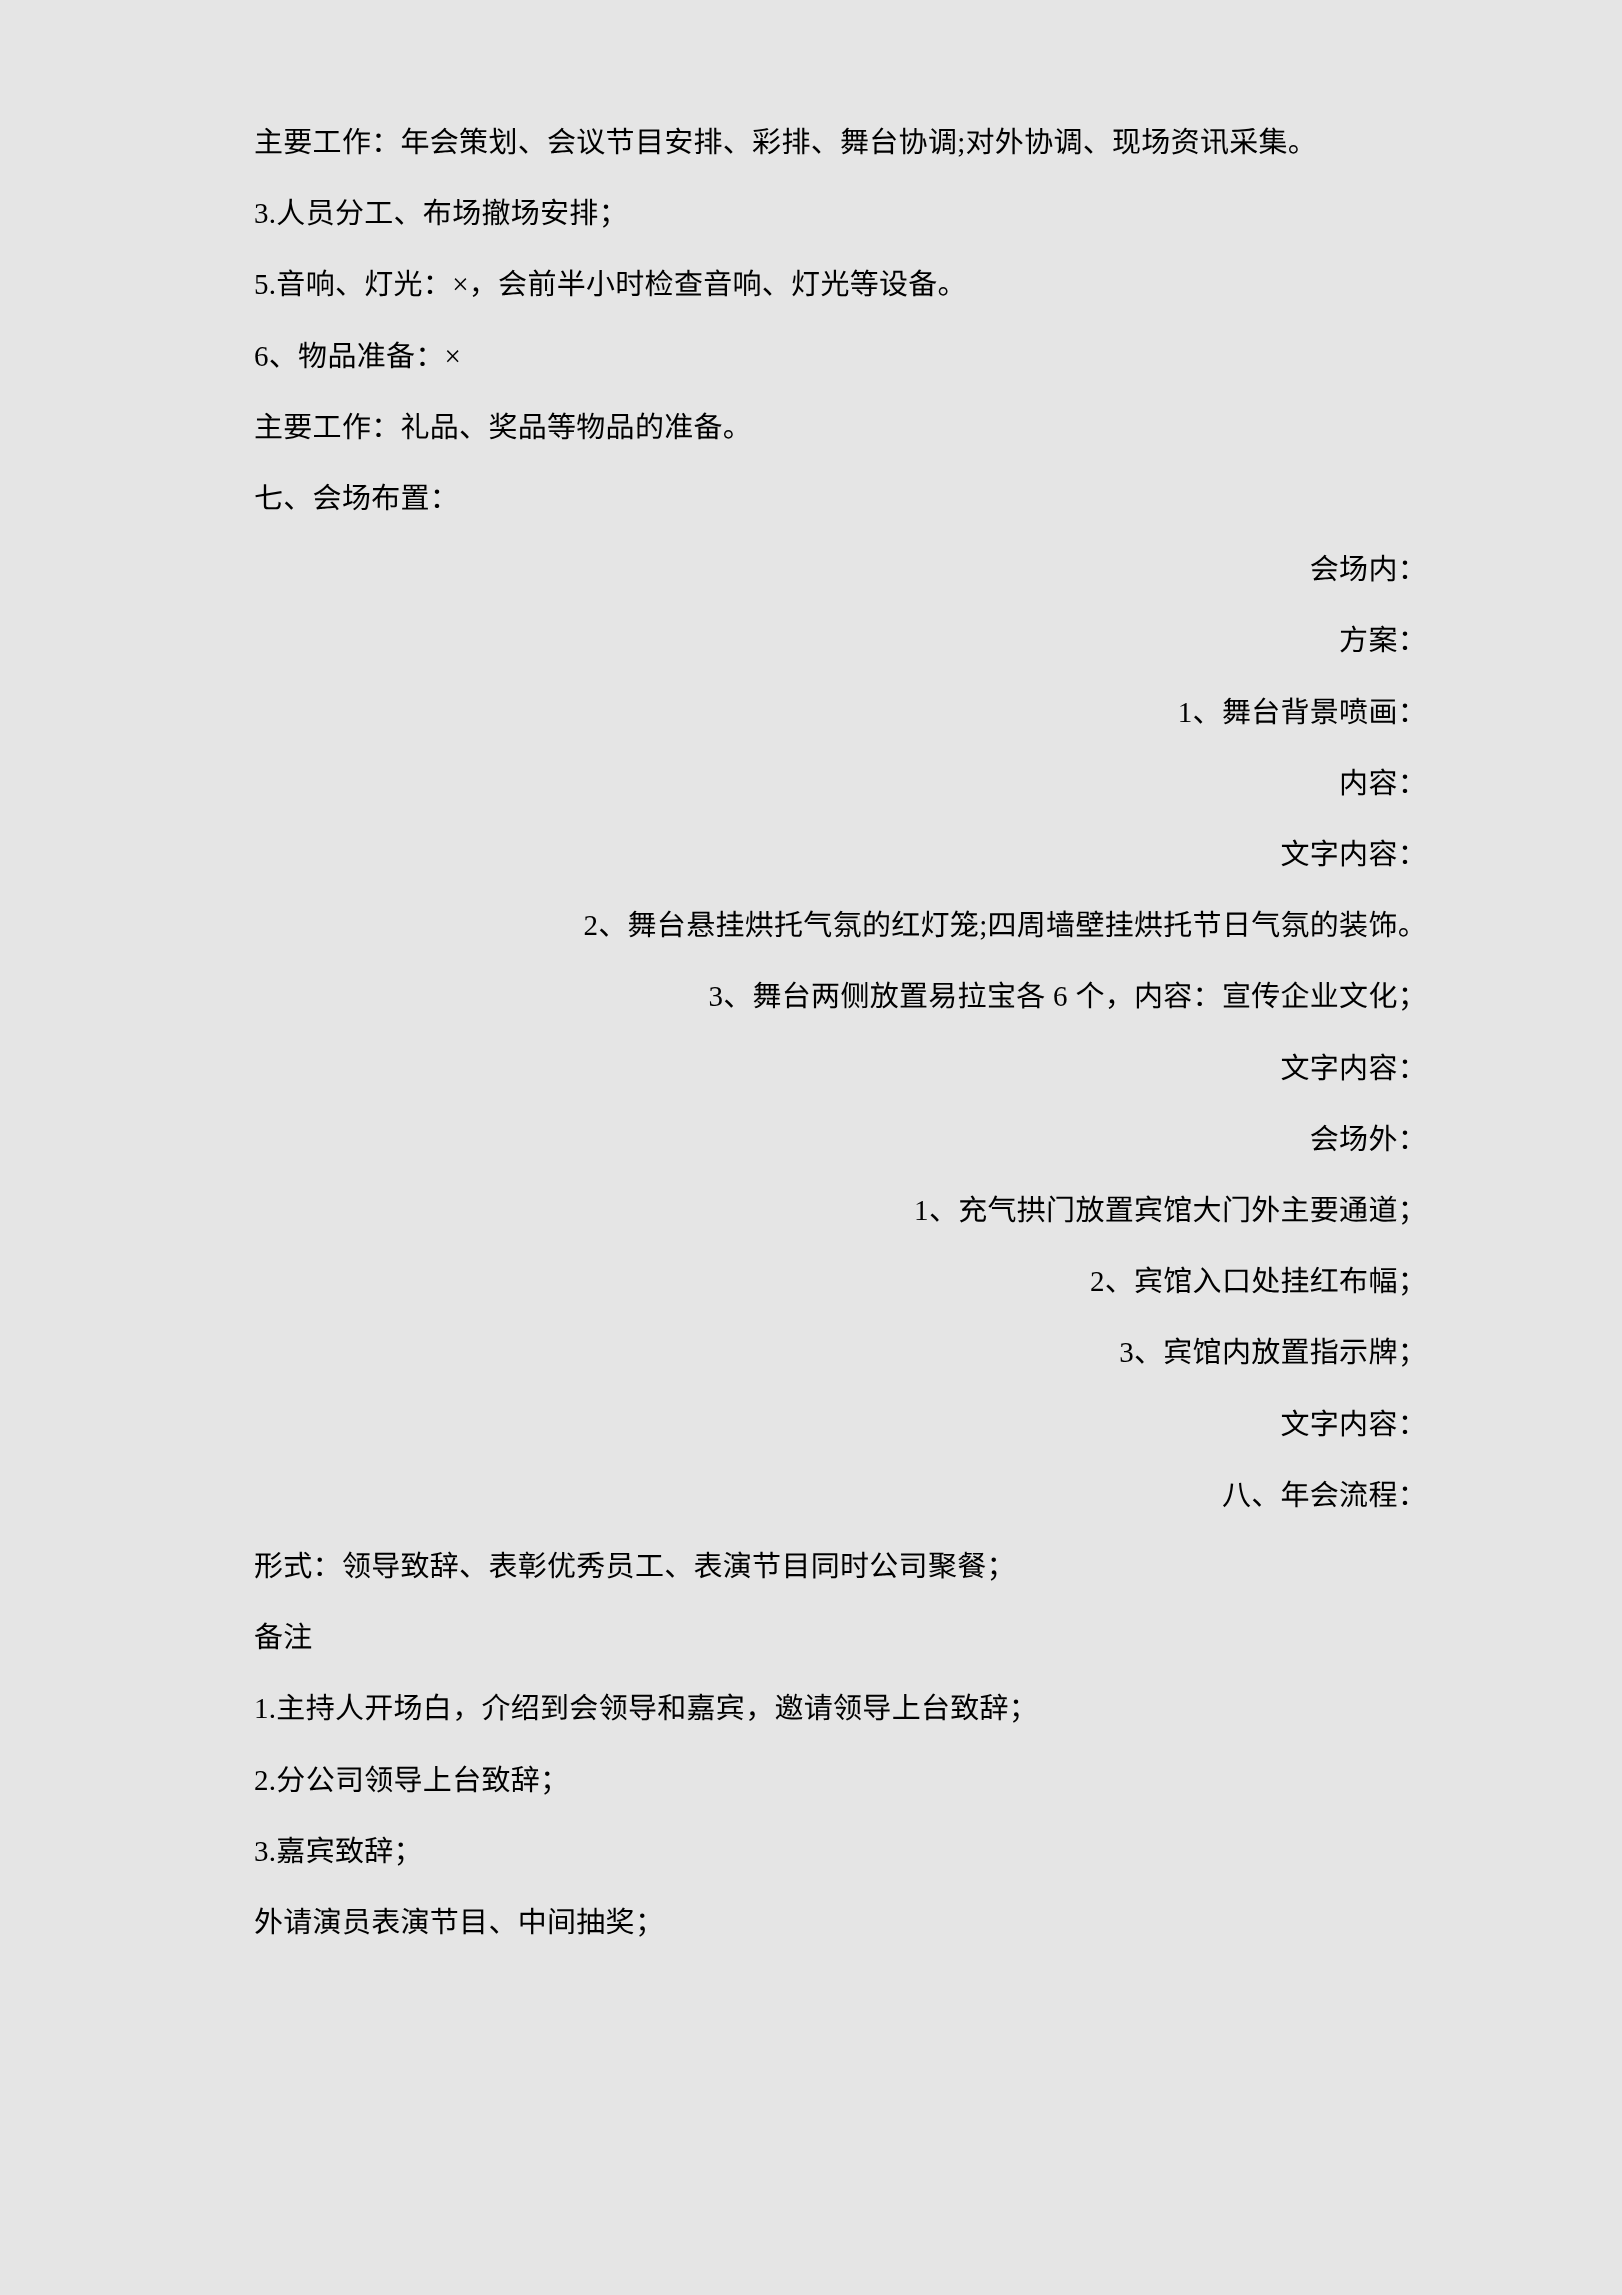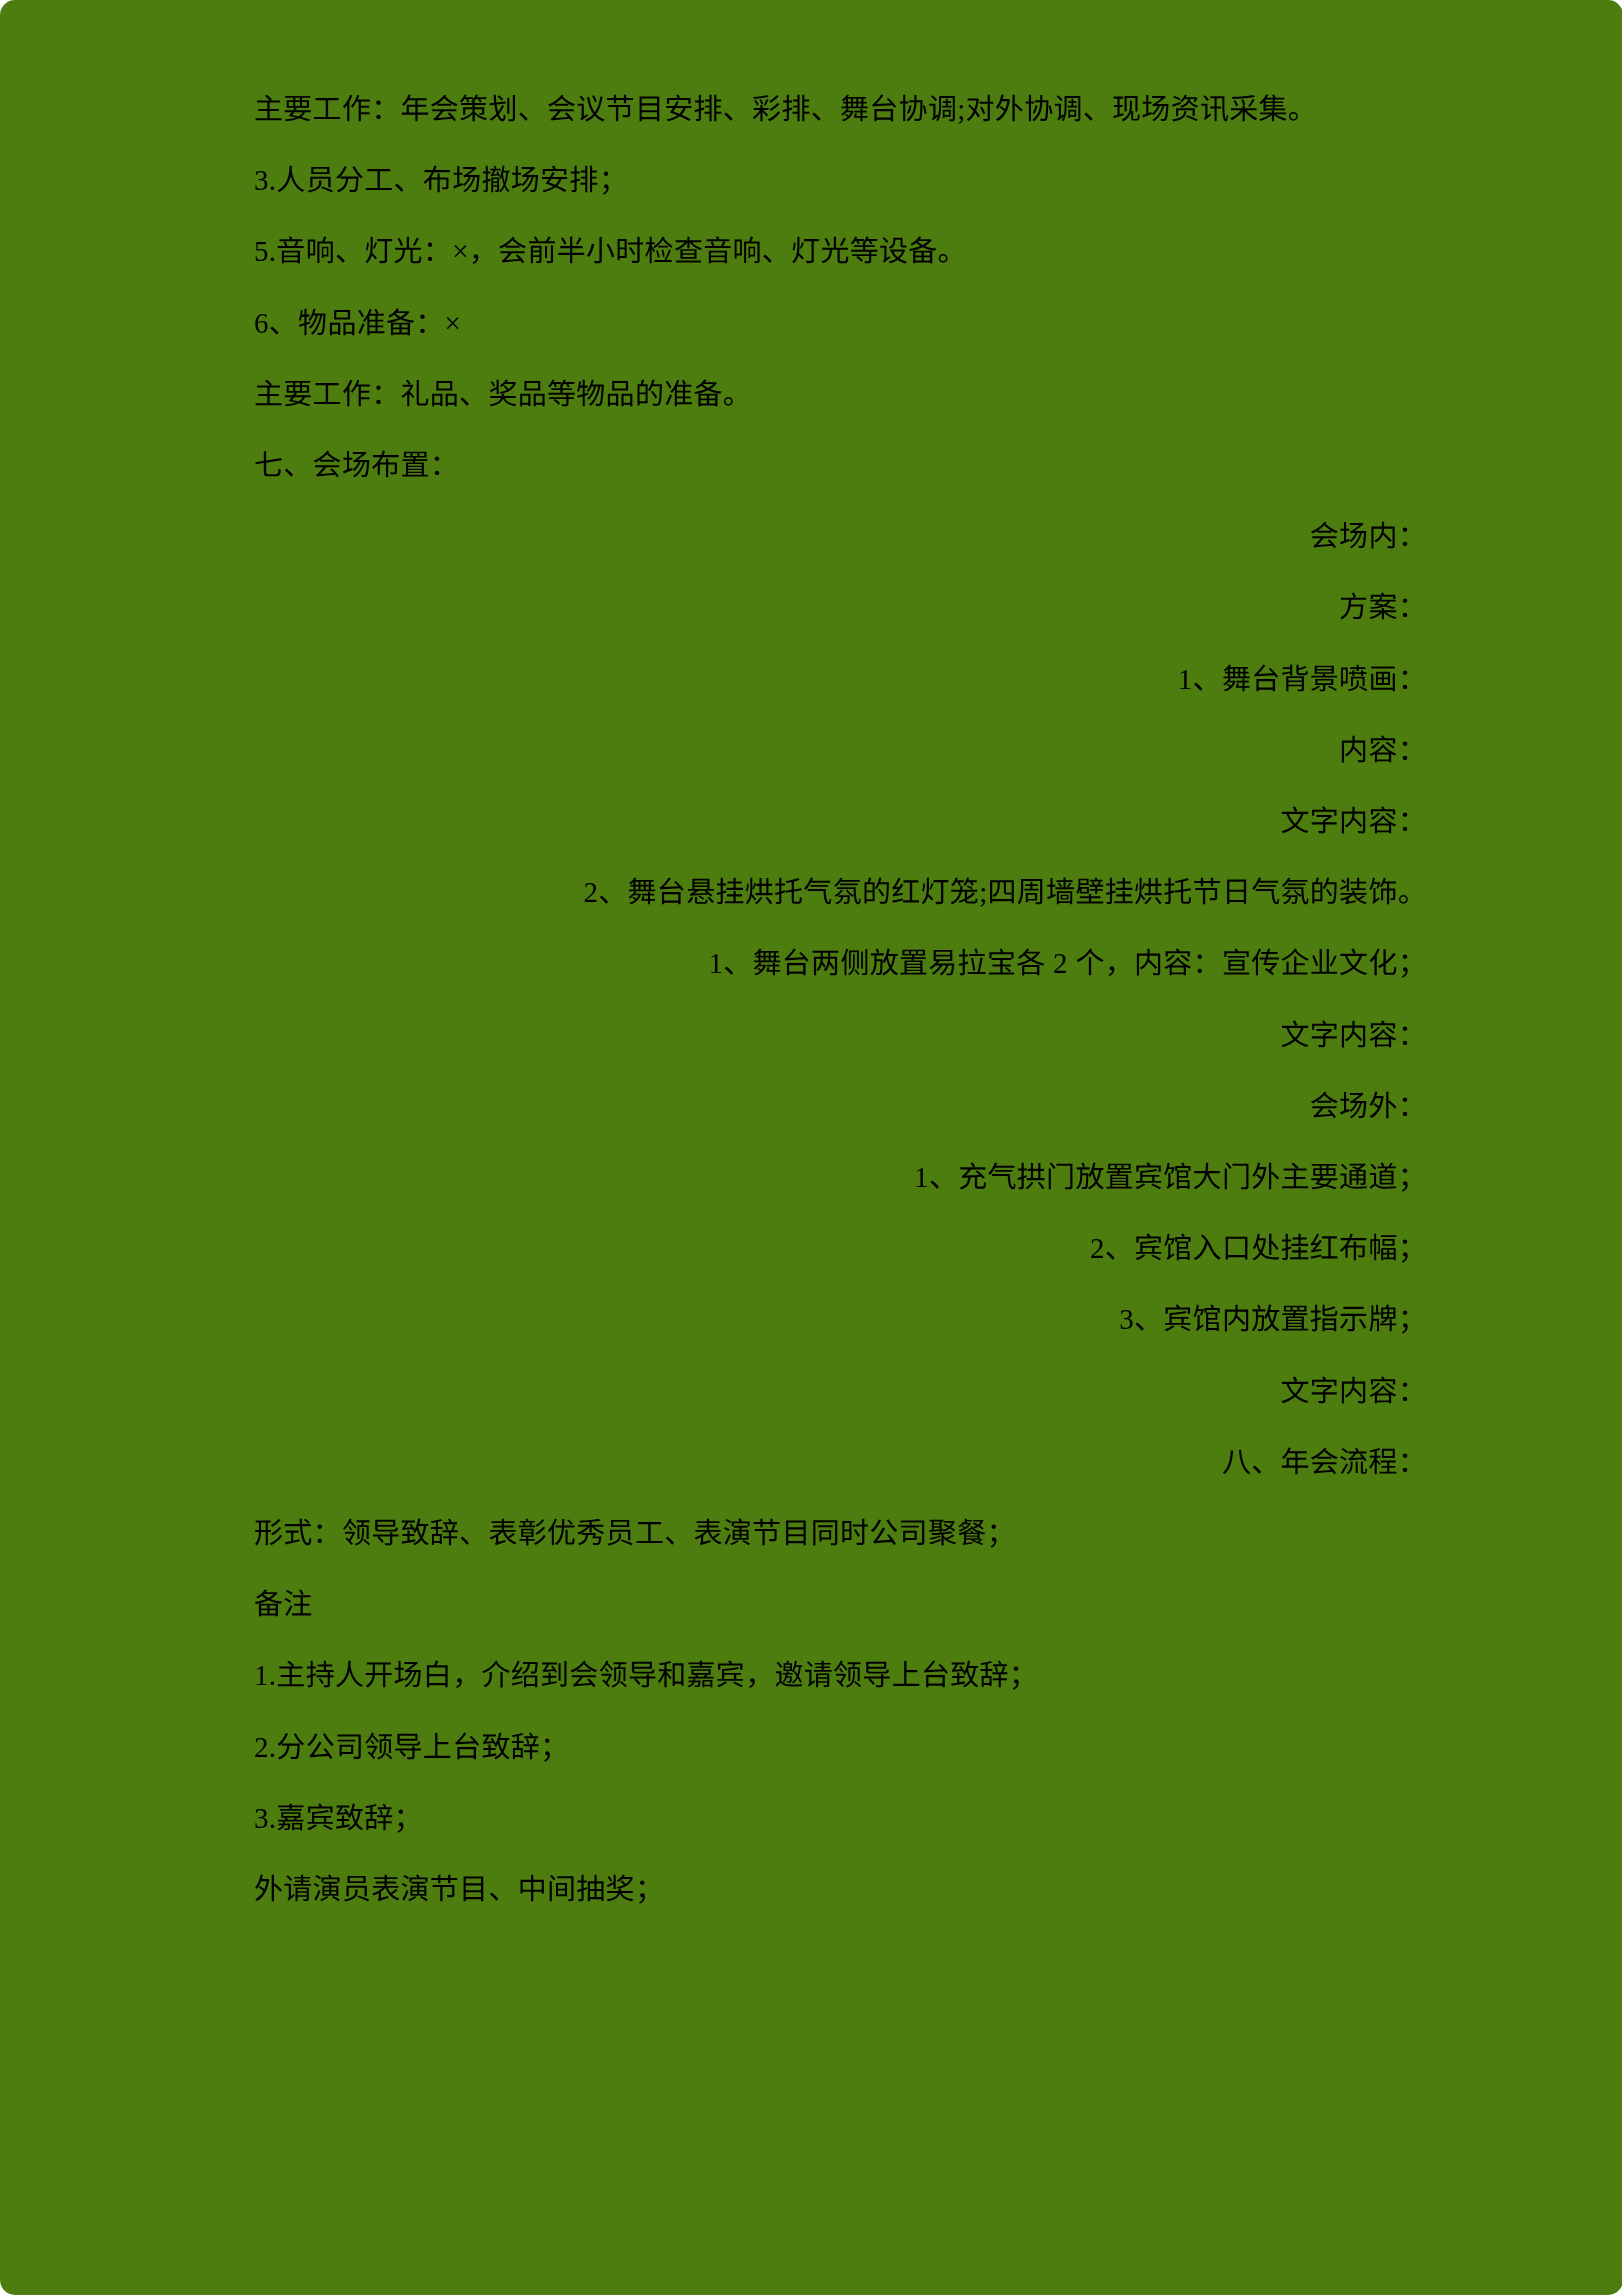--- a/index.html
+++ b/index.html
@@ -4,27 +4,26 @@
 <title>年会方案文档</title>
 <style>
   html, body {
     margin: 0;
     padding: 0;
     background: #ffffff;
   }
   .page {
     width: 1623px;
     height: 2295px;
-    background: #4d7c0f;
+    background: #e5e5e5;
     box-sizing: border-box;
-    padding: 84px 196px 144px 196px;
+    padding: 117px 196px 144px 196px;
     font-family: "Liberation Serif", "DejaVu Serif", serif;
     color: #000000;
     position: relative;
-    border-radius: 15px;
   }
   .doc-body {
     font-size: 29px;
     line-height: 1.78;
     letter-spacing: 0.3px;
   }
   .para {
     margin: 0 0 19.6px 0;
     text-align: left;
     white-space: pre-wrap;
@@ -48,21 +47,21 @@
       <p class="para indent-2">5.音响、灯光：×，会前半小时检查音响、灯光等设备。</p>
       <p class="para indent-2">6、物品准备：×</p>
       <p class="para indent-2">主要工作：礼品、奖品等物品的准备。</p>
       <p class="para indent-2">七、会场布置：</p>
       <p class="para indent-1">会场内：</p>
       <p class="para indent-1">方案：</p>
       <p class="para indent-1">1、舞台背景喷画：</p>
       <p class="para indent-1">内容：</p>
       <p class="para indent-1">文字内容：</p>
       <p class="para indent-1">2、舞台悬挂烘托气氛的红灯笼;四周墙壁挂烘托节日气氛的装饰。</p>
-      <p class="para indent-1">1、舞台两侧放置易拉宝各 2 个，内容：宣传企业文化；</p>
+      <p class="para indent-1">3、舞台两侧放置易拉宝各 6 个，内容：宣传企业文化；</p>
       <p class="para indent-1">文字内容：</p>
       <p class="para indent-1">会场外：</p>
       <p class="para indent-1">1、充气拱门放置宾馆大门外主要通道；</p>
       <p class="para indent-1">2、宾馆入口处挂红布幅；</p>
       <p class="para indent-1">3、宾馆内放置指示牌；</p>
       <p class="para indent-1">文字内容：</p>
       <p class="para indent-1">八、年会流程：</p>
       <p class="para indent-2">形式：领导致辞、表彰优秀员工、表演节目同时公司聚餐；</p>
       <p class="para indent-2">备注</p>
       <p class="para indent-2">1.主持人开场白，介绍到会领导和嘉宾，邀请领导上台致辞；</p>

